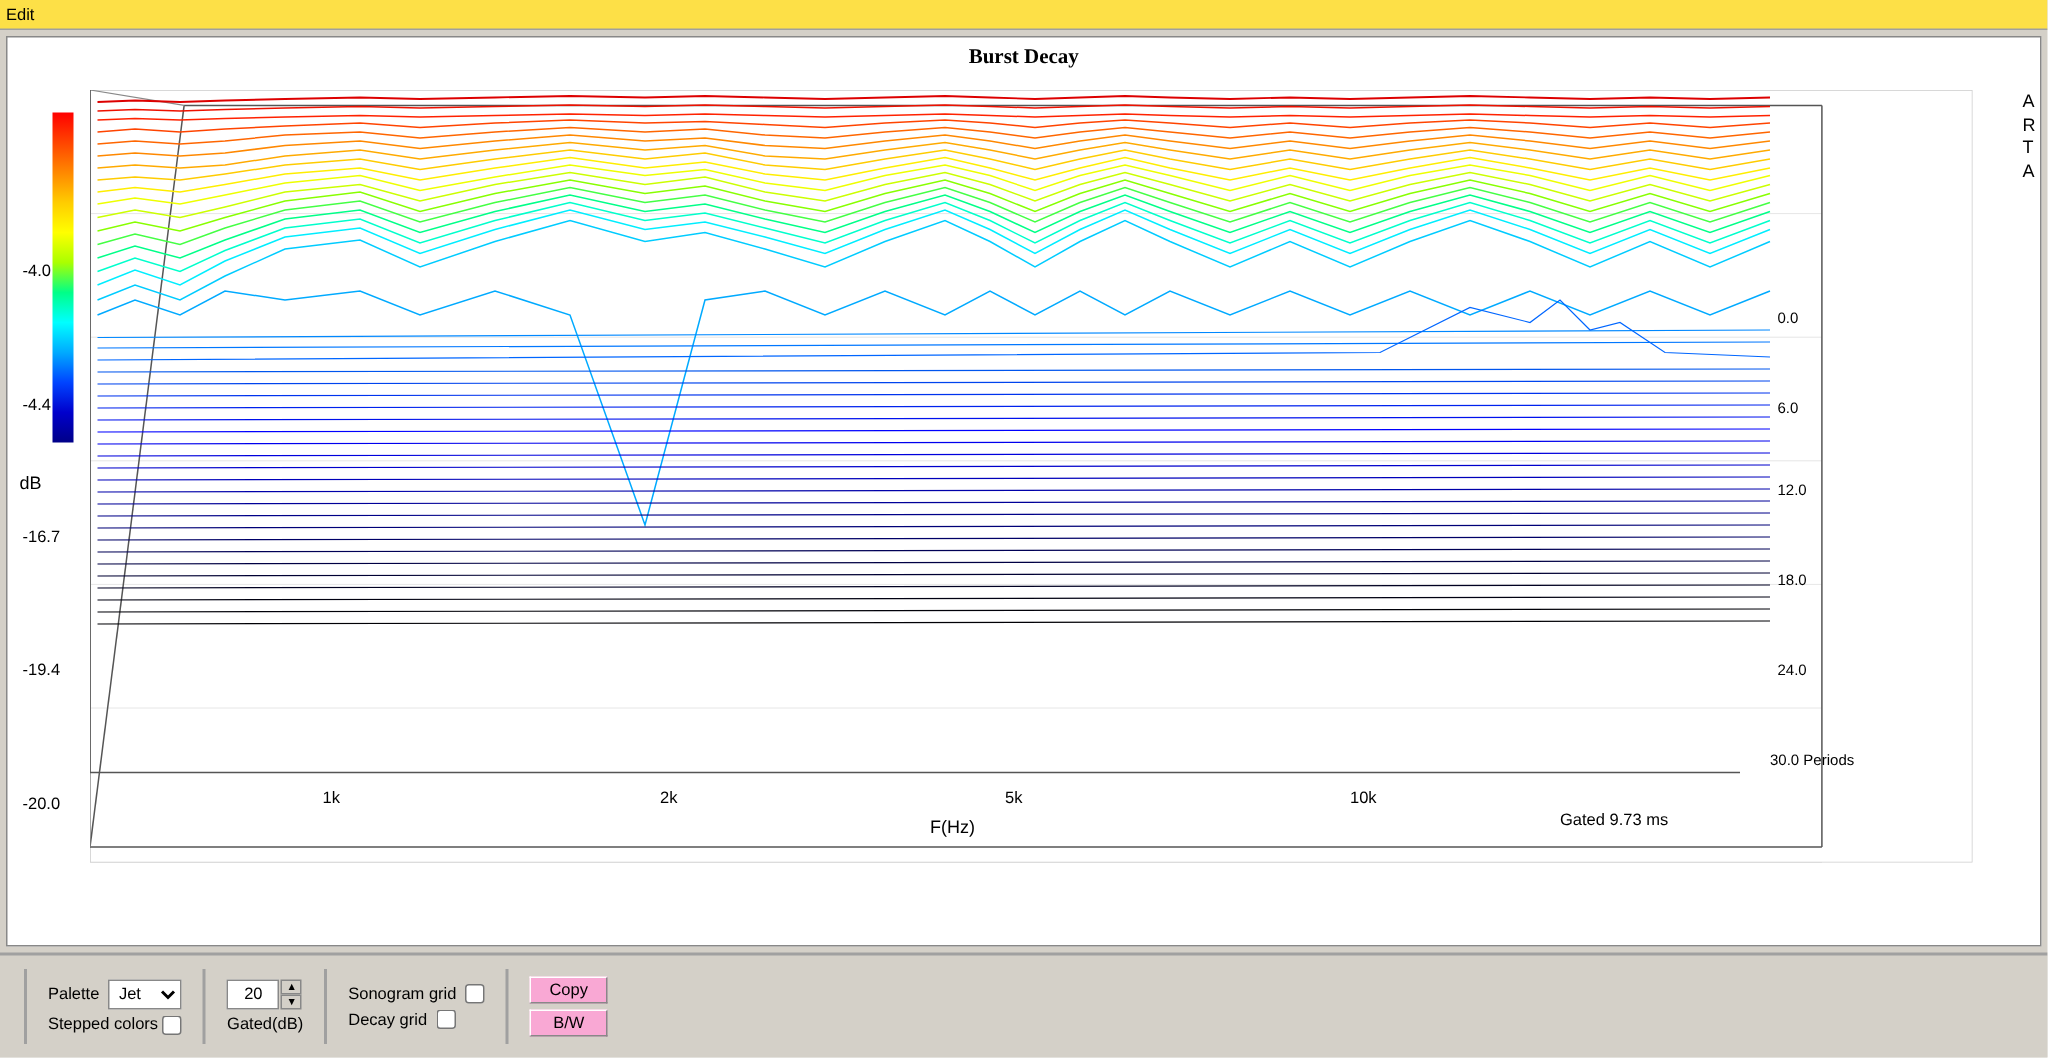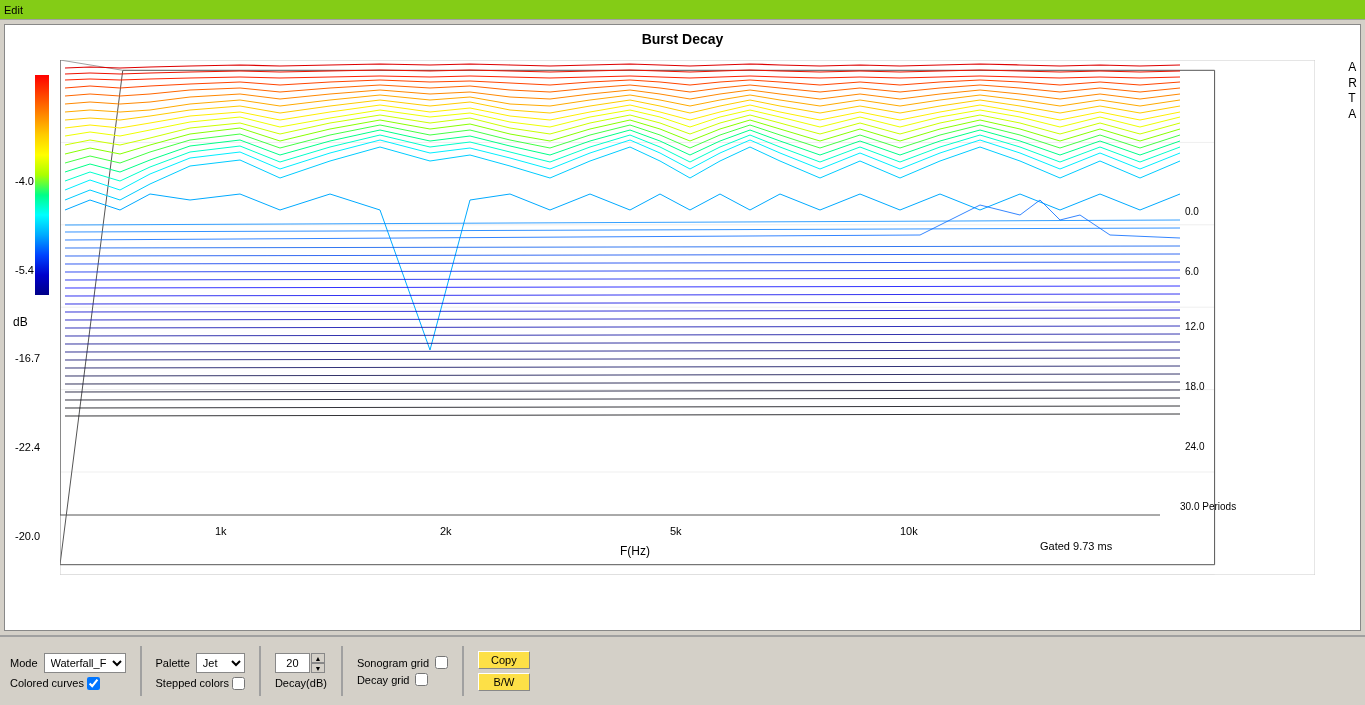--- a/index.html
+++ b/index.html
@@ -5,21 +5,21 @@
     * { margin: 0; padding: 0; box-sizing: border-box; }
     body {
       width: 1365px;
       height: 705px;
       background: #d4d0c8;
       font-family: Arial, sans-serif;
       font-size: 12px;
       overflow: hidden;
     }
     #title-bar {
-      background: #84cc16;
+      background: #fde047;
       height: 20px;
       display: flex;
       align-items: center;
       padding: 0 4px;
       font-size: 11px;
       border-bottom: 1px solid #a0a0a0;
     }
     #main-content {
       display: flex;
       flex-direction: column;
@@ -31,20 +31,21 @@
       position: relative;
       margin: 4px;
       border: 1px solid #888;
     }
     #chart-title {
       text-align: center;
       font-size: 14px;
       font-weight: bold;
       padding-top: 6px;
       color: #000;
+      font-family: Liberation Serif, serif;
     }
     #arta-label {
       position: absolute;
       right: 2px;
       top: 35px;
       font-size: 12px;
       line-height: 1.3;
       color: #000;
       letter-spacing: 1px;
     }
@@ -103,21 +104,21 @@
       border: 1px solid #888;
       padding: 0 2px;
     }
     .checkbox-group {
       display: flex;
       align-items: center;
       gap: 3px;
       font-size: 11px;
     }
     .btn {
-      background: #fde047;
+      background: #f9a8d4;
       border: 1px solid #888;
       border-top-color: #fff;
       border-left-color: #fff;
       font-size: 11px;
       padding: 2px 12px;
       cursor: pointer;
       min-width: 50px;
       text-align: center;
     }
     .spinner-group {
@@ -179,23 +180,23 @@
 
     <div id="arta-label">A<br>R<br>T<br>A</div>
 
     <div id="color-bar"></div>
 
     <div id="db-label">dB</div>
 
     <div id="yaxis-labels">
       <span></span>
       <span>-4.0</span>
-      <span>-5.4</span>
+      <span>-4.4</span>
       <span>-16.7</span>
-      <span>-22.4</span>
+      <span>-19.4</span>
       <span>-20.0</span>
     </div>
 
     <svg id="waterfall-svg" xmlns="http://www.w3.org/2000/svg" style="position:absolute; top:35px; left:55px; width:calc(100% - 100px); height:calc(100% - 90px);">
 
       <defs>
         <linearGradient id="bgGrad" x1="0" y1="0" x2="0" y2="1">
           <stop offset="0%" stop-color="#f8f8f8"></stop>
           <stop offset="100%" stop-color="#f0f0f0"></stop>
         </linearGradient>
@@ -280,36 +281,20 @@
       <text x="560" y="495" font-size="12" fill="#000">F(Hz)</text>
 
       <line x1="0" y1="455" x2="1100" y2="455" stroke="#555" stroke-width="1"></line>
       <line x1="0" y1="0" x2="0" y2="455" stroke="#555" stroke-width="1"></line>
     </svg>
 
   </div>
 
   <div id="bottom-toolbar">
 
-    <div class="toolbar-column">
-      <div class="toolbar-row">
-        <span class="toolbar-label">Mode</span>
-        <select>
-          <option>Waterfall_F</option>
-          <option>Waterfall_T</option>
-          <option>Sonogram</option>
-        </select>
-      </div>
-      <div class="toolbar-row">
-        <div class="checkbox-group">
-          <span class="toolbar-label">Colored curves</span>
-          <input type="checkbox" checked="" style="">
-        </div>
-      </div>
-    </div>
 
     <div class="toolbar-separator"></div>
 
     <div class="toolbar-column">
       <div class="toolbar-row">
         <span class="toolbar-label">Palette</span>
         <select>
           <option>Jet</option>
           <option>Hot</option>
           <option>Cool</option>
@@ -330,21 +315,21 @@
       <div class="toolbar-row">
         <div class="spinner-group">
           <input type="text" class="spinner-input" value="20" style="">
           <div class="spinner-btns">
             <div class="spinner-btn">▲</div>
             <div class="spinner-btn">▼</div>
           </div>
         </div>
       </div>
       <div class="toolbar-row">
-        <span class="toolbar-label">Decay(dB)</span>
+        <span class="toolbar-label">Gated(dB)</span>
       </div>
     </div>
 
     <div class="toolbar-separator"></div>
 
     <div class="toolbar-column">
       <div class="toolbar-row">
         <span class="toolbar-label">Sonogram grid</span>
         <input type="checkbox" style="">
       </div>

